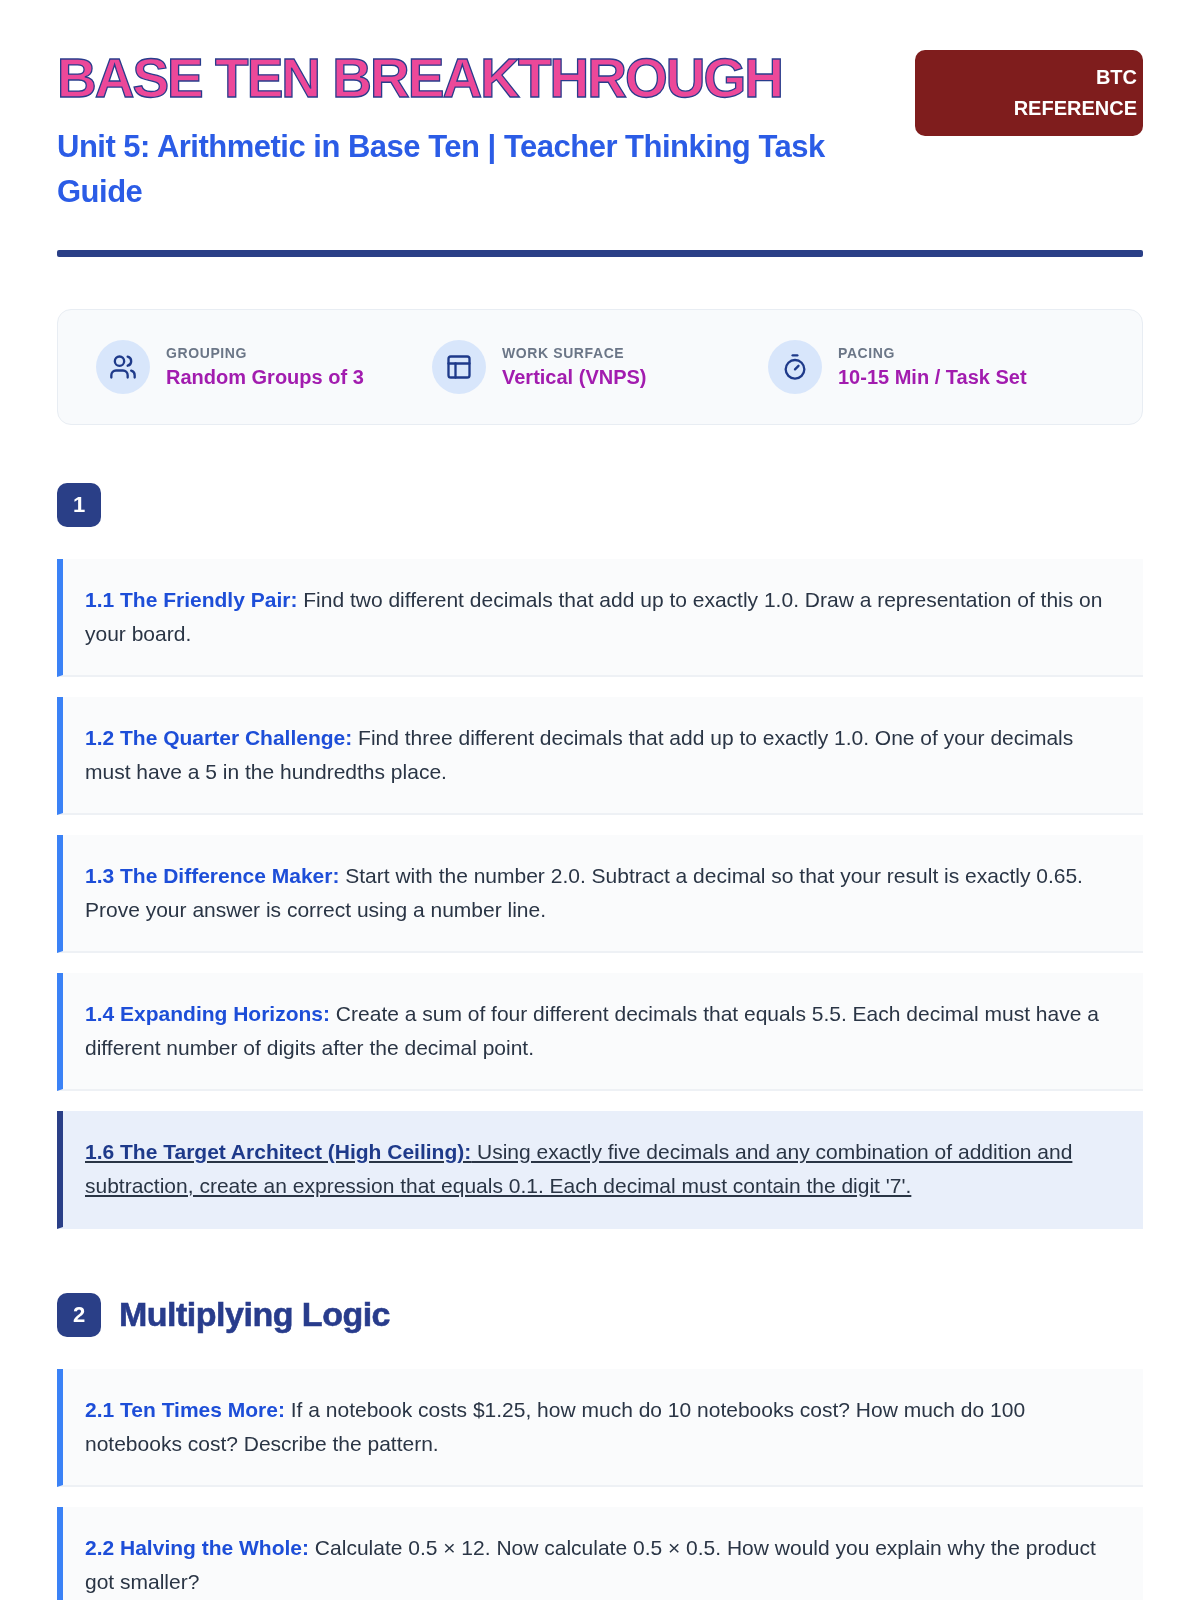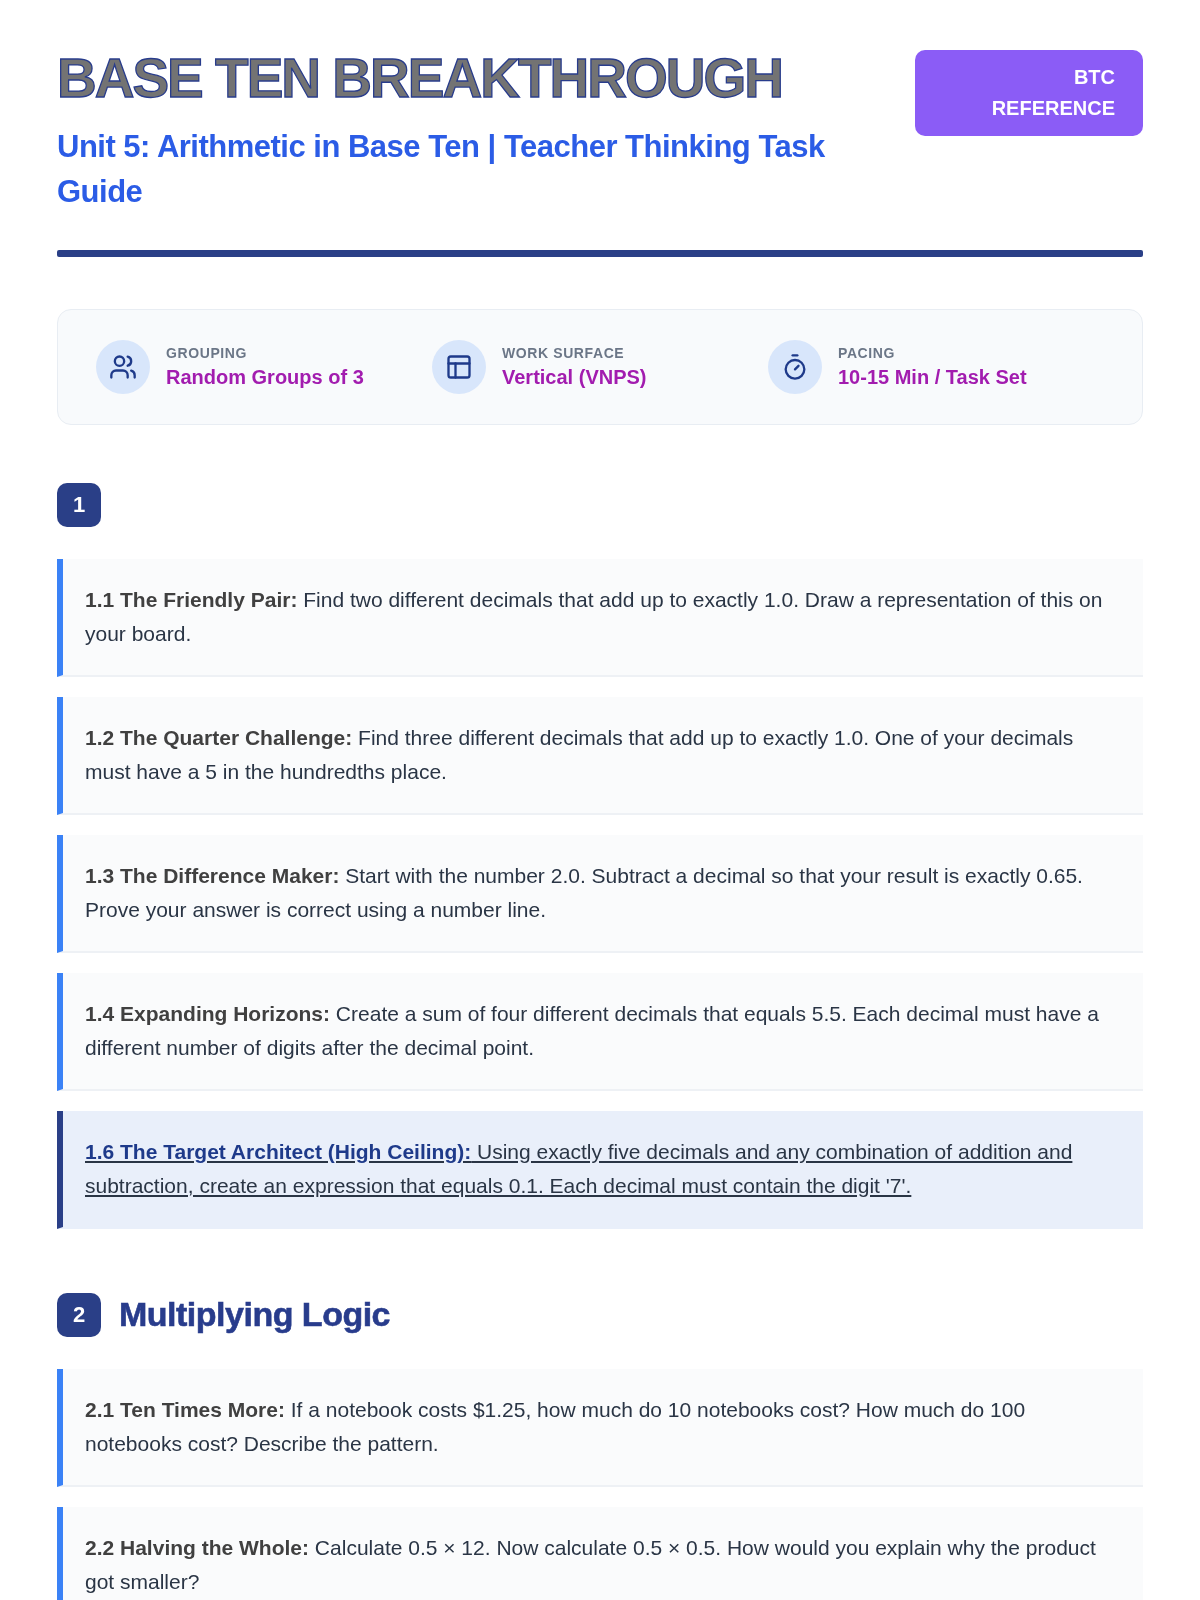--- a/index.html
+++ b/index.html
@@ -13,31 +13,31 @@
   }
   .page { position: relative; padding: 0 57px; }
 
   
   .title {
     padding-top: 50px;
     font-size: 55px;
     line-height: 1.05;
     font-weight: bold;
     letter-spacing: -2px;
-    color: #737373;
+    color: #ec4899;
     -webkit-text-stroke: 1.3px #283c8c;
     max-width: 850px;
   }
   .badge {
     position: absolute;
     top: 50px;
     right: 57px;
     width: 228px;
-    padding: 12px 28px;
-    background: #8b5cf6;
+    padding: 12px 6px;
+    background: #7f1d1d;
     border-radius: 10px;
     color: #ffffff;
     font-size: 20px;
     font-weight: bold;
     line-height: 31px;
     text-align: right;
   }
   .subtitle {
     margin-top: 16px;
     max-width: 800px;
@@ -102,21 +102,21 @@
   .task {
     margin-bottom: 20px;
     background: #fafbfc;
     border-left: 6px solid #3b82f6;
     border-bottom: 2px solid #eef1f5;
     padding: 24px 26px 24px 22px;
     font-size: 21px;
     line-height: 34px;
     color: #2a3545;
   }
-  .task-label { font-weight: bold; color: #404040; }
+  .task-label { font-weight: bold; color: #1d4ed8; }
   .task.highlight {
     background: #e9effa;
     border-left-color: #2a3f87;
     border-bottom-color: #e9effa;
     text-decoration: underline;
   }
   .task.highlight .task-label { color: #1e3a8a; }
   .math {
     font-family: "DejaVu Serif", serif;
     font-size: 23px;

